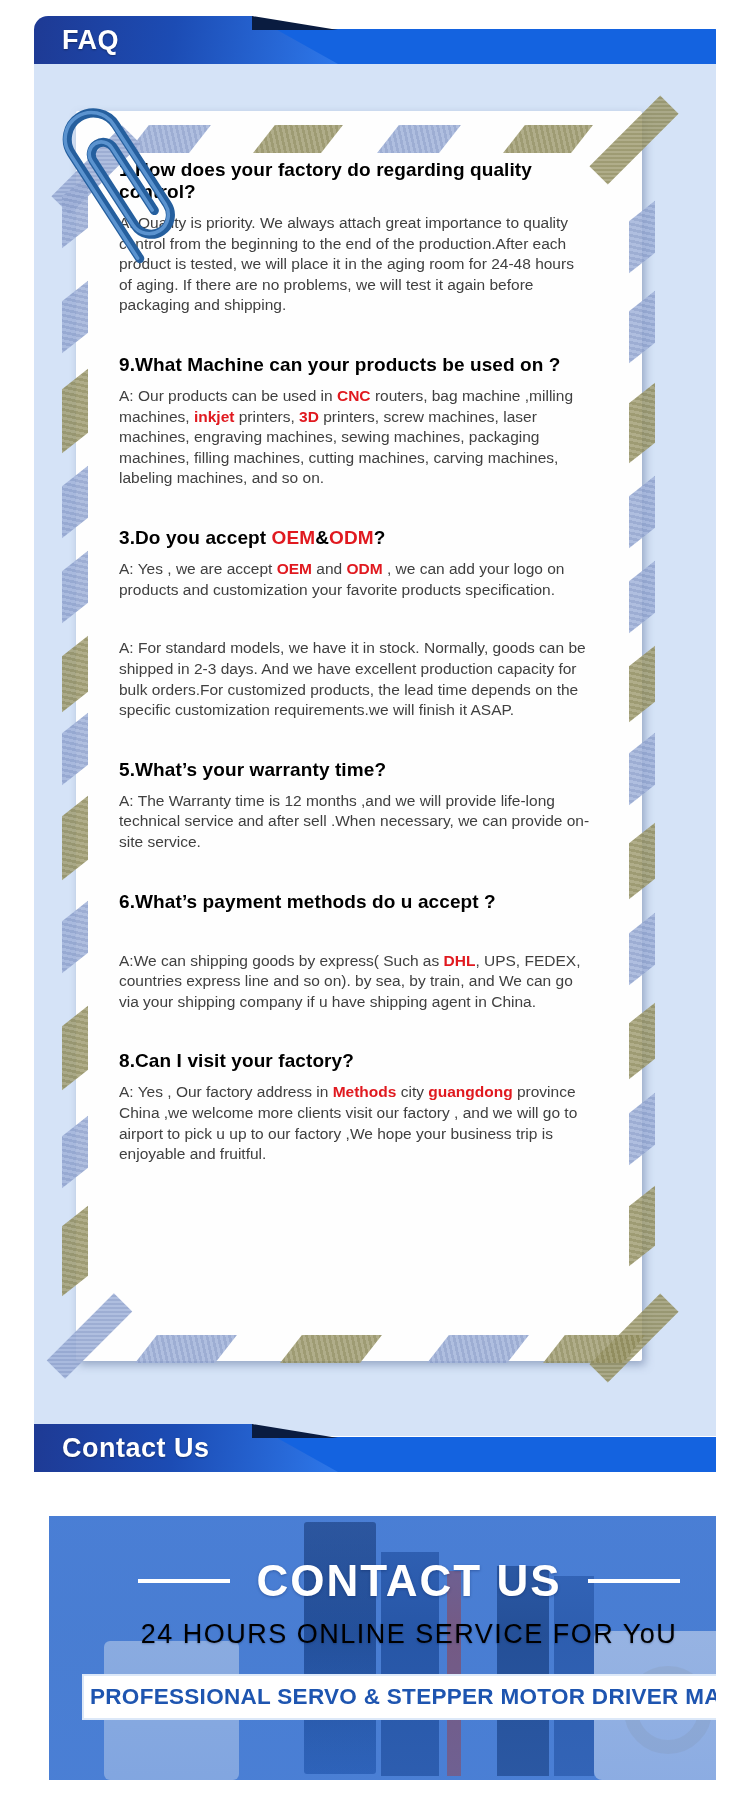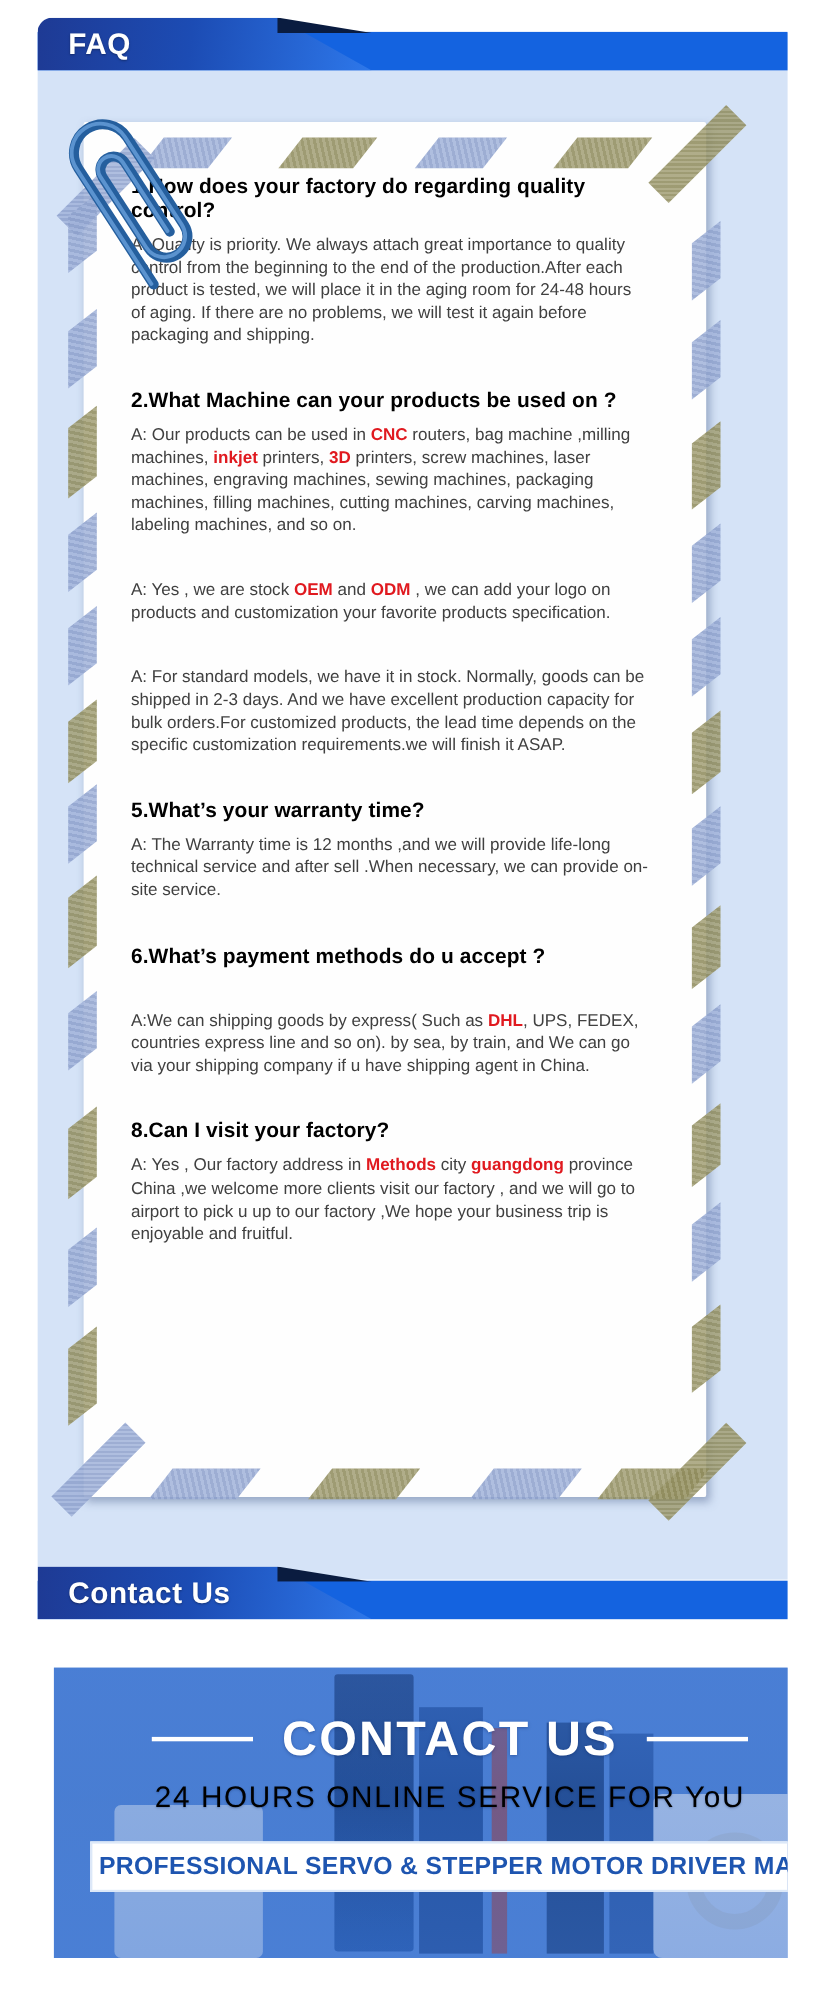--- a/index.html
+++ b/index.html
@@ -131,25 +131,26 @@
         <div class="tape h olive" style="left: 215px; top: 1224px; width: 80px;"></div>
         <div class="tape h blue" style="left: 362px; top: 1224px; width: 80px;"></div>
         <div class="tape h olive" style="left: 478px; top: 1224px; width: 80px;"></div>
       </div>
     <div class="faq-list" id="faq-list">
         <div class="faq-item">
           <h3 class="faq-q"><span>1.How does your factory do regarding quality control?</span></h3>
           <p class="faq-a"><span>A: Quality is priority. We always attach great importance to quality control from the beginning to the end of the production.After each product is tested, we will place it in the aging room for 24-48 hours of aging. If there are no problems, we will test it again before packaging and shipping.</span></p>
         </div>
         <div class="faq-item">
-          <h3 class="faq-q"><span>2.What Machine can your products be used on ?</span></h3>
+          <h3 class="faq-q"><span>9.What Machine can your products be used on ?</span></h3>
           <p class="faq-a"><span>A: Our products can be used in </span><span class="red">CNC</span><span> routers, bag machine ,milling machines, </span><span class="red">inkjet</span><span> printers, </span><span class="red">3D</span><span> printers, screw machines, laser machines, engraving machines, sewing machines, packaging machines, filling machines, cutting machines, carving machines, labeling machines, and so on.</span></p>
         </div>
         <div class="faq-item">
-          <p class="faq-a"><span>A: Yes , we are stock </span><span class="red">OEM</span><span> and </span><span class="red">ODM</span><span> , we can add your logo on products and customization your favorite products specification.</span></p>
+          <h3 class="faq-q"><span>3.Do you accept </span><span class="red">OEM</span><span>&amp;</span><span class="red">ODM</span><span>?</span></h3>
+          <p class="faq-a"><span>A: Yes , we are accept </span><span class="red">OEM</span><span> and </span><span class="red">ODM</span><span> , we can add your logo on products and customization your favorite products specification.</span></p>
         </div>
         <div class="faq-item">
           <p class="faq-a"><span>A: For standard models, we have it in stock. Normally, goods can be shipped in 2-3 days. And we have excellent production capacity for bulk orders.For customized products, the lead time depends on the specific customization requirements.we will finish it ASAP.</span></p>
         </div>
         <div class="faq-item">
           <h3 class="faq-q"><span>5.What’s your warranty time?</span></h3>
           <p class="faq-a"><span>A: The Warranty time is 12 months ,and we will provide life-long technical service and after sell .When necessary, we can provide on-site service.</span></p>
         </div>
         <div class="faq-item">
           <h3 class="faq-q"><span>6.What’s payment methods do u accept ?</span></h3>

